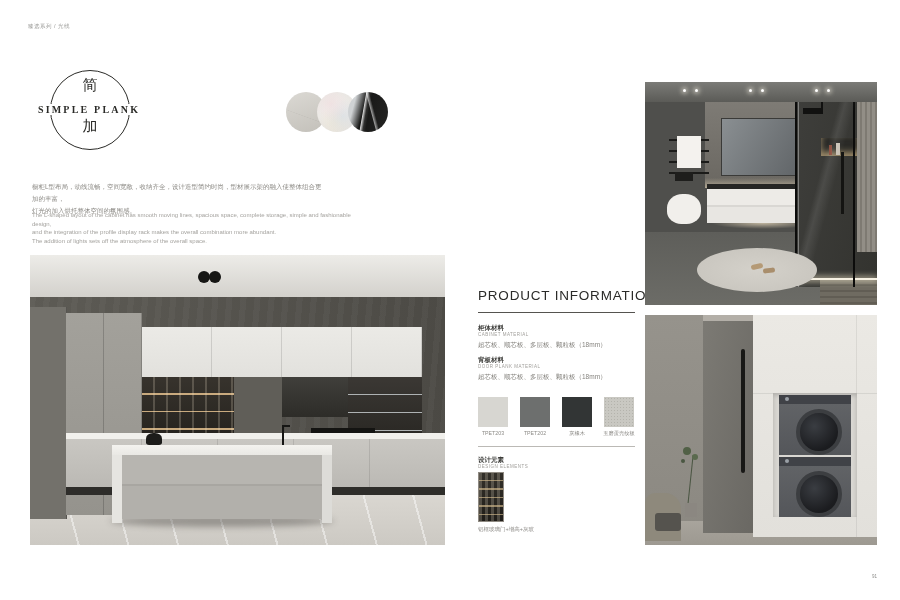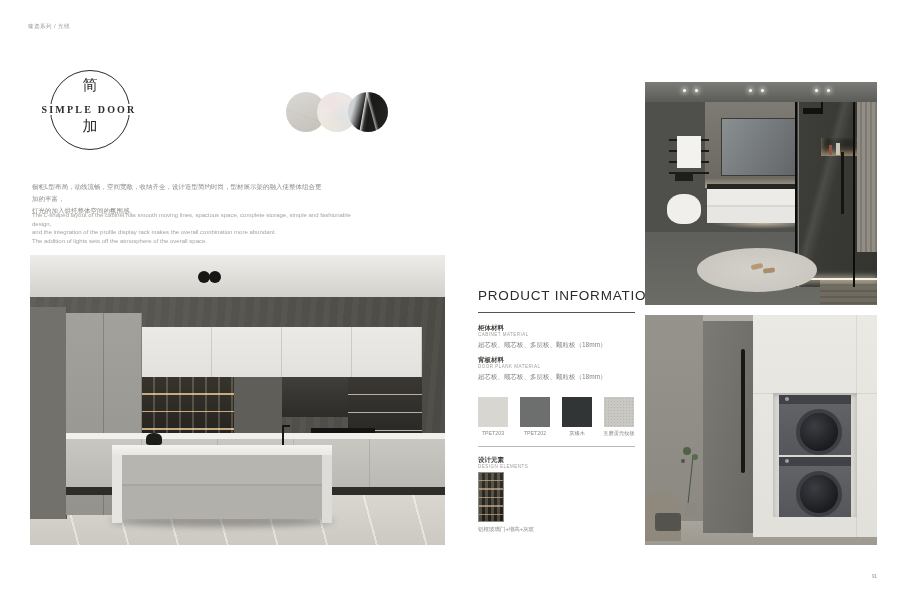--- a/index.html
+++ b/index.html
@@ -154,21 +154,21 @@
 <body>
 
 <div id="spread">
 
   <div class="abs hdr s50">臻选系列 / 光线</div>
 
   <div class="abs logo">
     <div class="abs logo-zh" style="left:0;top:7px;">简</div>
     <div class="abs logo-zh" style="left:0;top:48px;">加</div>
   </div>
-  <div class="abs logo-en">SIMPLE DOOR</div>
+  <div class="abs logo-en">SIMPLE PLANK</div>
 
   <div class="abs circ c1"></div>
   <div class="abs circ c2"></div>
   <div class="abs circ c3"></div>
 
   <div class="abs zh-intro s50">
     <div>橱柜L型布局，动线流畅，空间宽敞，收纳齐全，设计造型简约时尚，型材展示架的融入使整体组合更加的丰富，</div>
     <div>灯光的加入烘托整体空间的氛围感。</div>
   </div>
   <div class="abs en-intro s50">

